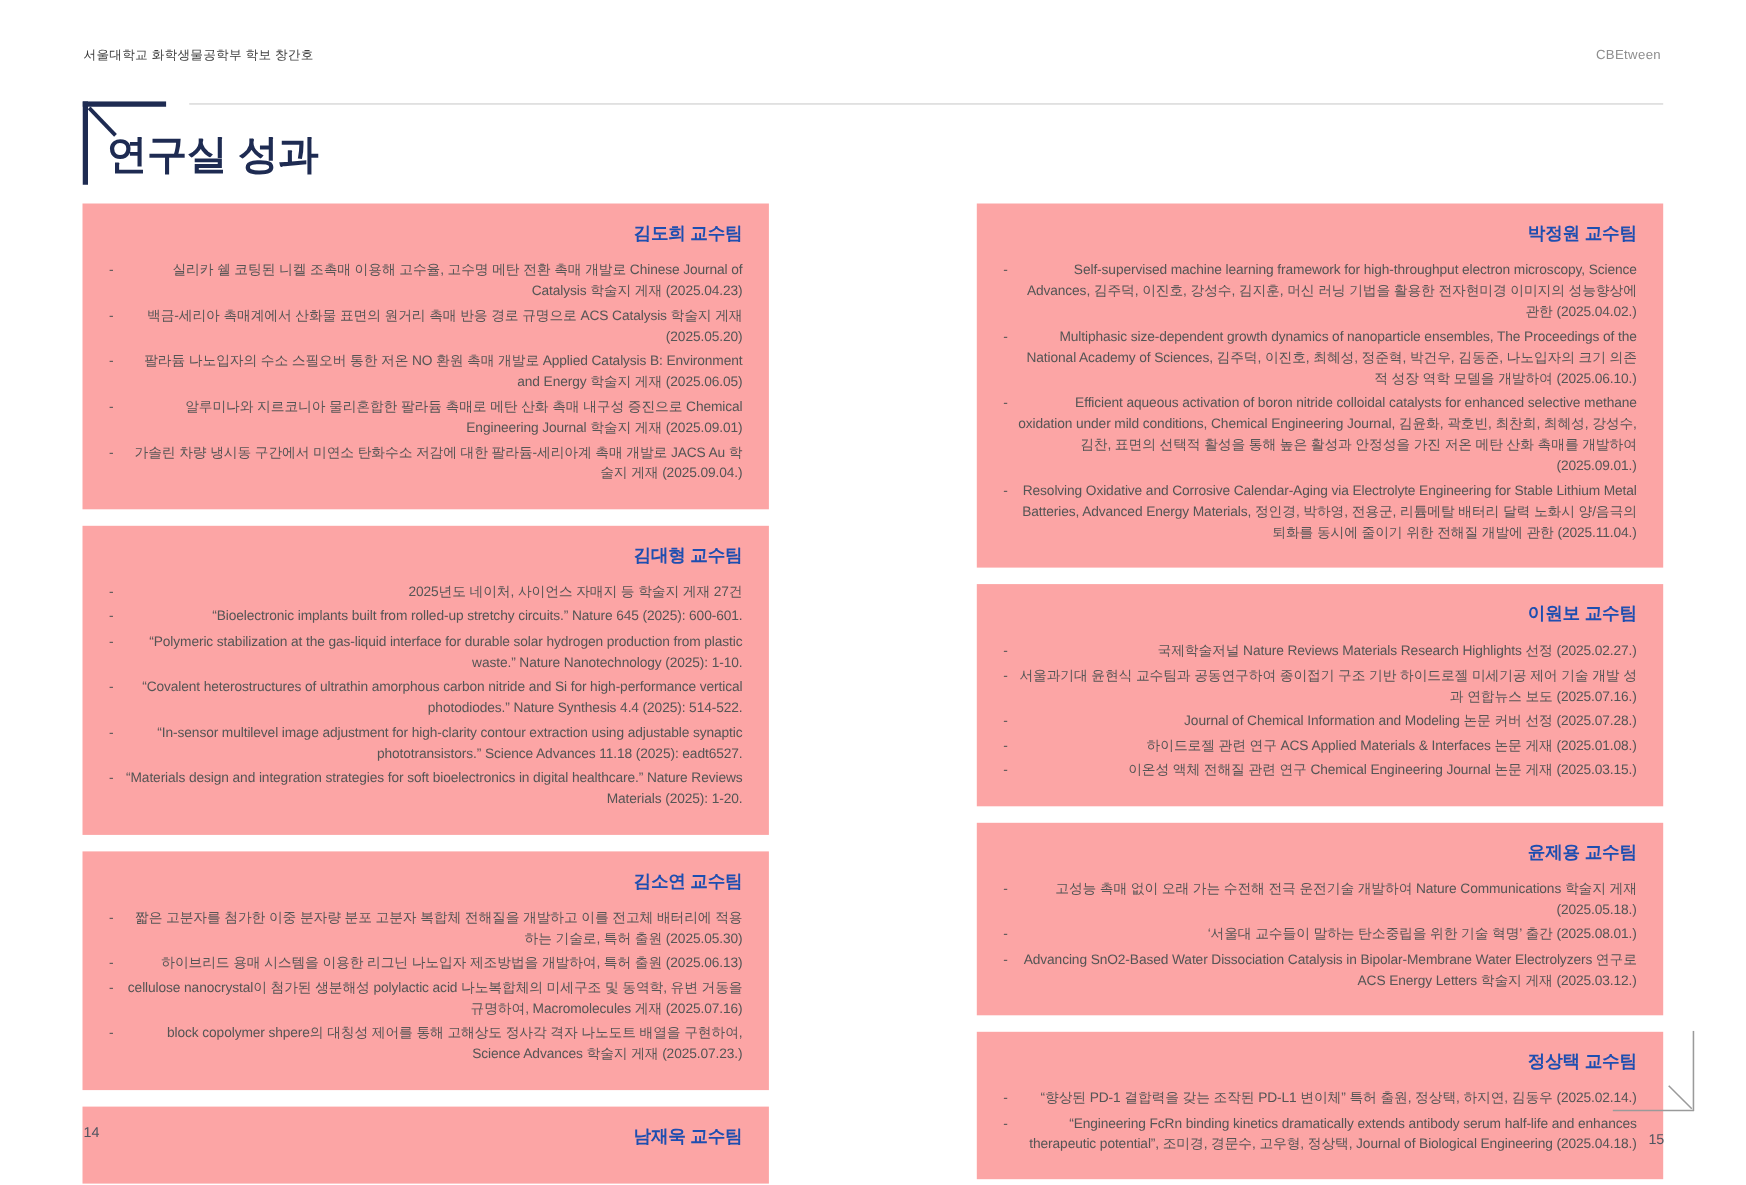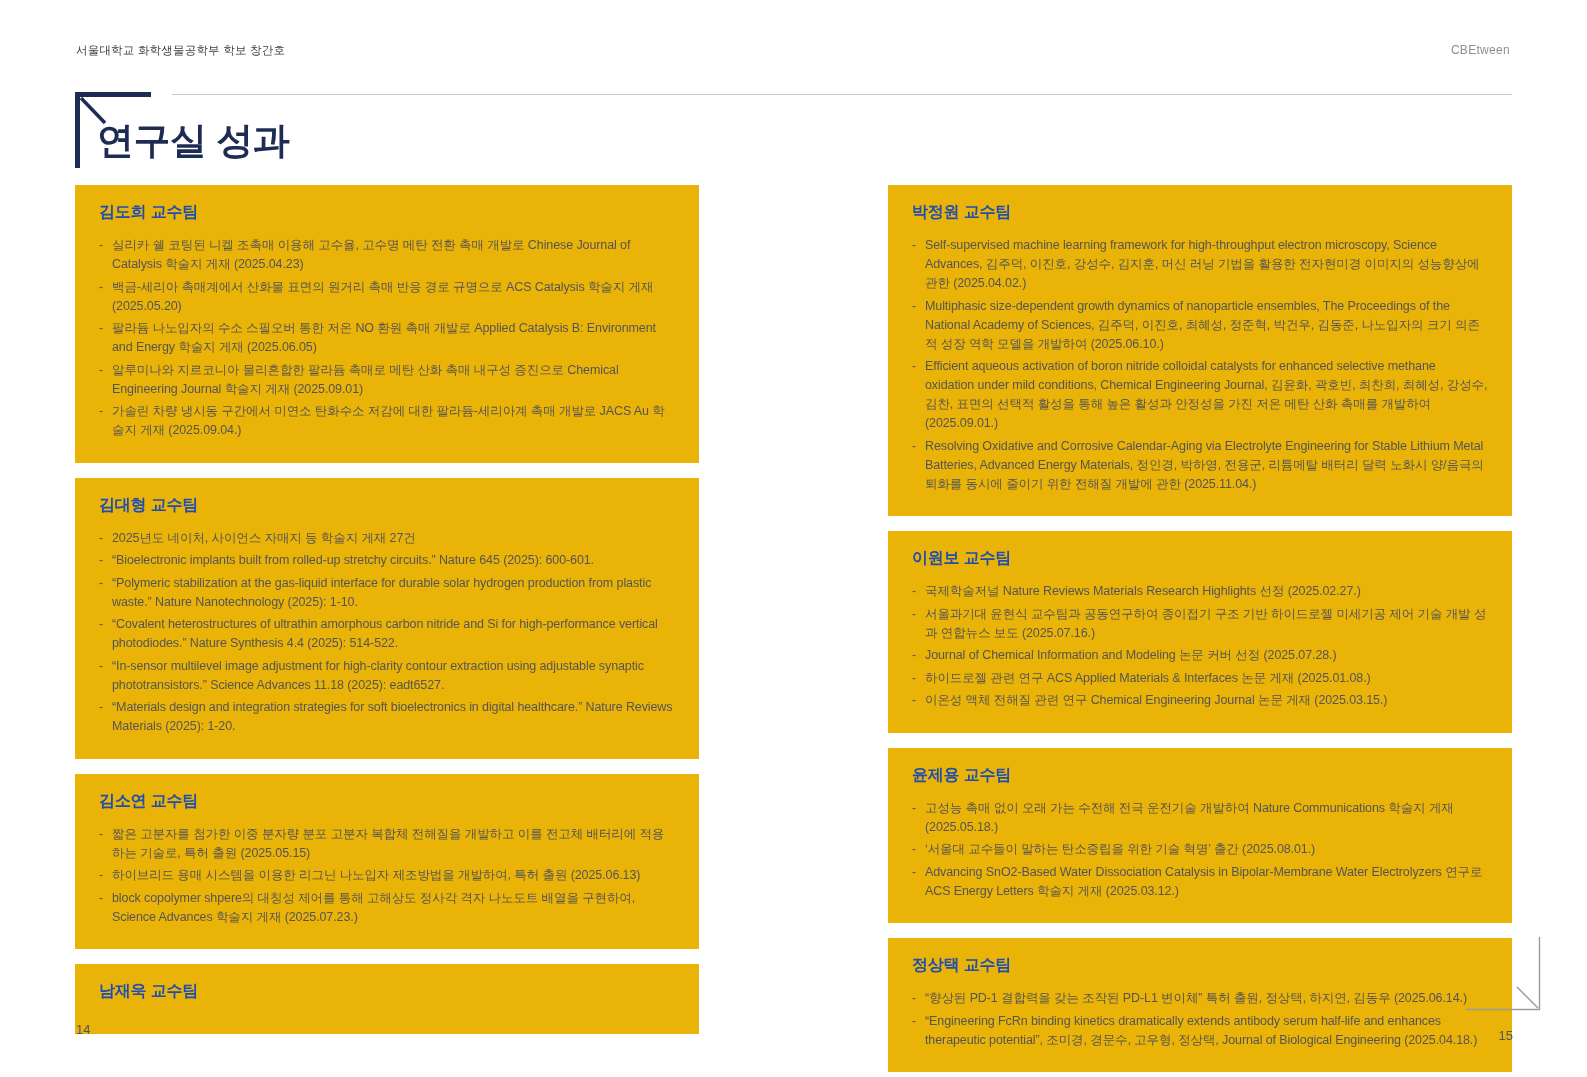--- a/index.html
+++ b/index.html
@@ -27,21 +27,21 @@
   .page-title {
     position:absolute; left:97px; top:116px;
     font-size:37px; font-weight:bold; color:#1e2b52;
     letter-spacing:-0.5px;
   }
   .content {
     position:absolute; left:75px; top:185px;
     width:1437px; display:flex; gap:189px;
   }
   .column { width:624px; display:flex; flex-direction:column; gap:15px; align-items:stretch; }
-  .section { background:#eab308; padding:17px 24px 19px 24px; }
+  .section { background:#fca5a5; padding:17px 24px 19px 24px;text-align:right; }
   .section-title {
     color:#1d4eb0; font-weight:bold; font-size:16px;
     margin-bottom:13px; letter-spacing:-0.2px;
   }
   .section ul { list-style:none; }
   .item {
     font-size:12.5px; line-height:1.52; color:#555555;
     position:relative; padding-left:13px; margin-bottom:3.5px;
     letter-spacing:-0.1px;
   }
@@ -86,22 +86,23 @@
           <li class="item">“Polymeric stabilization at the gas-liquid interface for durable solar hydrogen production from plastic waste.” Nature Nanotechnology (2025): 1-10.</li>
           <li class="item">“Covalent heterostructures of ultrathin amorphous carbon nitride and Si for high-performance vertical photodiodes.” Nature Synthesis 4.4 (2025): 514-522.</li>
           <li class="item">“In-sensor multilevel image adjustment for high-clarity contour extraction using adjustable synaptic phototransistors.” Science Advances 11.18 (2025): eadt6527.</li>
           <li class="item">“Materials design and integration strategies for soft bioelectronics in digital healthcare.” Nature Reviews Materials (2025): 1-20.</li>
         </ul>
   </div>
 
   <div class="section">
     <div class="section-title">김소연 교수팀</div>
     <ul>
-          <li class="item">짧은 고분자를 첨가한 이중 분자량 분포 고분자 복합체 전해질을 개발하고 이를 전고체 배터리에 적용하는 기술로, 특허 출원 (2025.05.15)</li>
+          <li class="item">짧은 고분자를 첨가한 이중 분자량 분포 고분자 복합체 전해질을 개발하고 이를 전고체 배터리에 적용하는 기술로, 특허 출원 (2025.05.30)</li>
           <li class="item">하이브리드 용매 시스템을 이용한 리그닌 나노입자 제조방법을 개발하여, 특허 출원 (2025.06.13)</li>
+          <li class="item">cellulose nanocrystal이 첨가된 생분해성 polylactic acid 나노복합체의 미세구조 및 동역학, 유변 거동을 규명하여, Macromolecules 게재 (2025.07.16)</li>
           <li class="item">block copolymer shpere의 대칭성 제어를 통해 고해상도 정사각 격자 나노도트 배열을 구현하여, Science Advances 학술지 게재 (2025.07.23.)</li>
         </ul>
   </div>
 
   <div class="section">
     <div class="section-title">남재욱 교수팀</div>
 
   </div>
 </div>
   <div class="column">
@@ -131,21 +132,21 @@
     <ul>
           <li class="item">고성능 촉매 없이 오래 가는 수전해 전극 운전기술 개발하여 Nature Communications 학술지 게재 (2025.05.18.)</li>
           <li class="item">‘서울대 교수들이 말하는 탄소중립을 위한 기술 혁명’ 출간 (2025.08.01.)</li>
           <li class="item">Advancing SnO2-Based Water Dissociation Catalysis in Bipolar-Membrane Water Electrolyzers 연구로 ACS Energy Letters 학술지 게재 (2025.03.12.)</li>
         </ul>
   </div>
 
   <div class="section">
     <div class="section-title">정상택 교수팀</div>
     <ul>
-          <li class="item">“향상된 PD-1 결합력을 갖는 조작된 PD-L1 변이체” 특허 출원, 정상택, 하지연, 김동우 (2025.06.14.)</li>
+          <li class="item">“향상된 PD-1 결합력을 갖는 조작된 PD-L1 변이체” 특허 출원, 정상택, 하지연, 김동우 (2025.02.14.)</li>
           <li class="item">“Engineering FcRn binding kinetics dramatically extends antibody serum half-life and enhances therapeutic potential”, 조미경, 경문수, 고우형, 정상택, Journal of Biological Engineering (2025.04.18.)</li>
         </ul>
   </div>
 </div>
 </div>
 
 <div class="page-num left">14</div>
 <div class="page-num right">15</div>
 
 <svg class="corner-bracket-bottom" width="75" height="75" viewBox="0 0 75 75">

